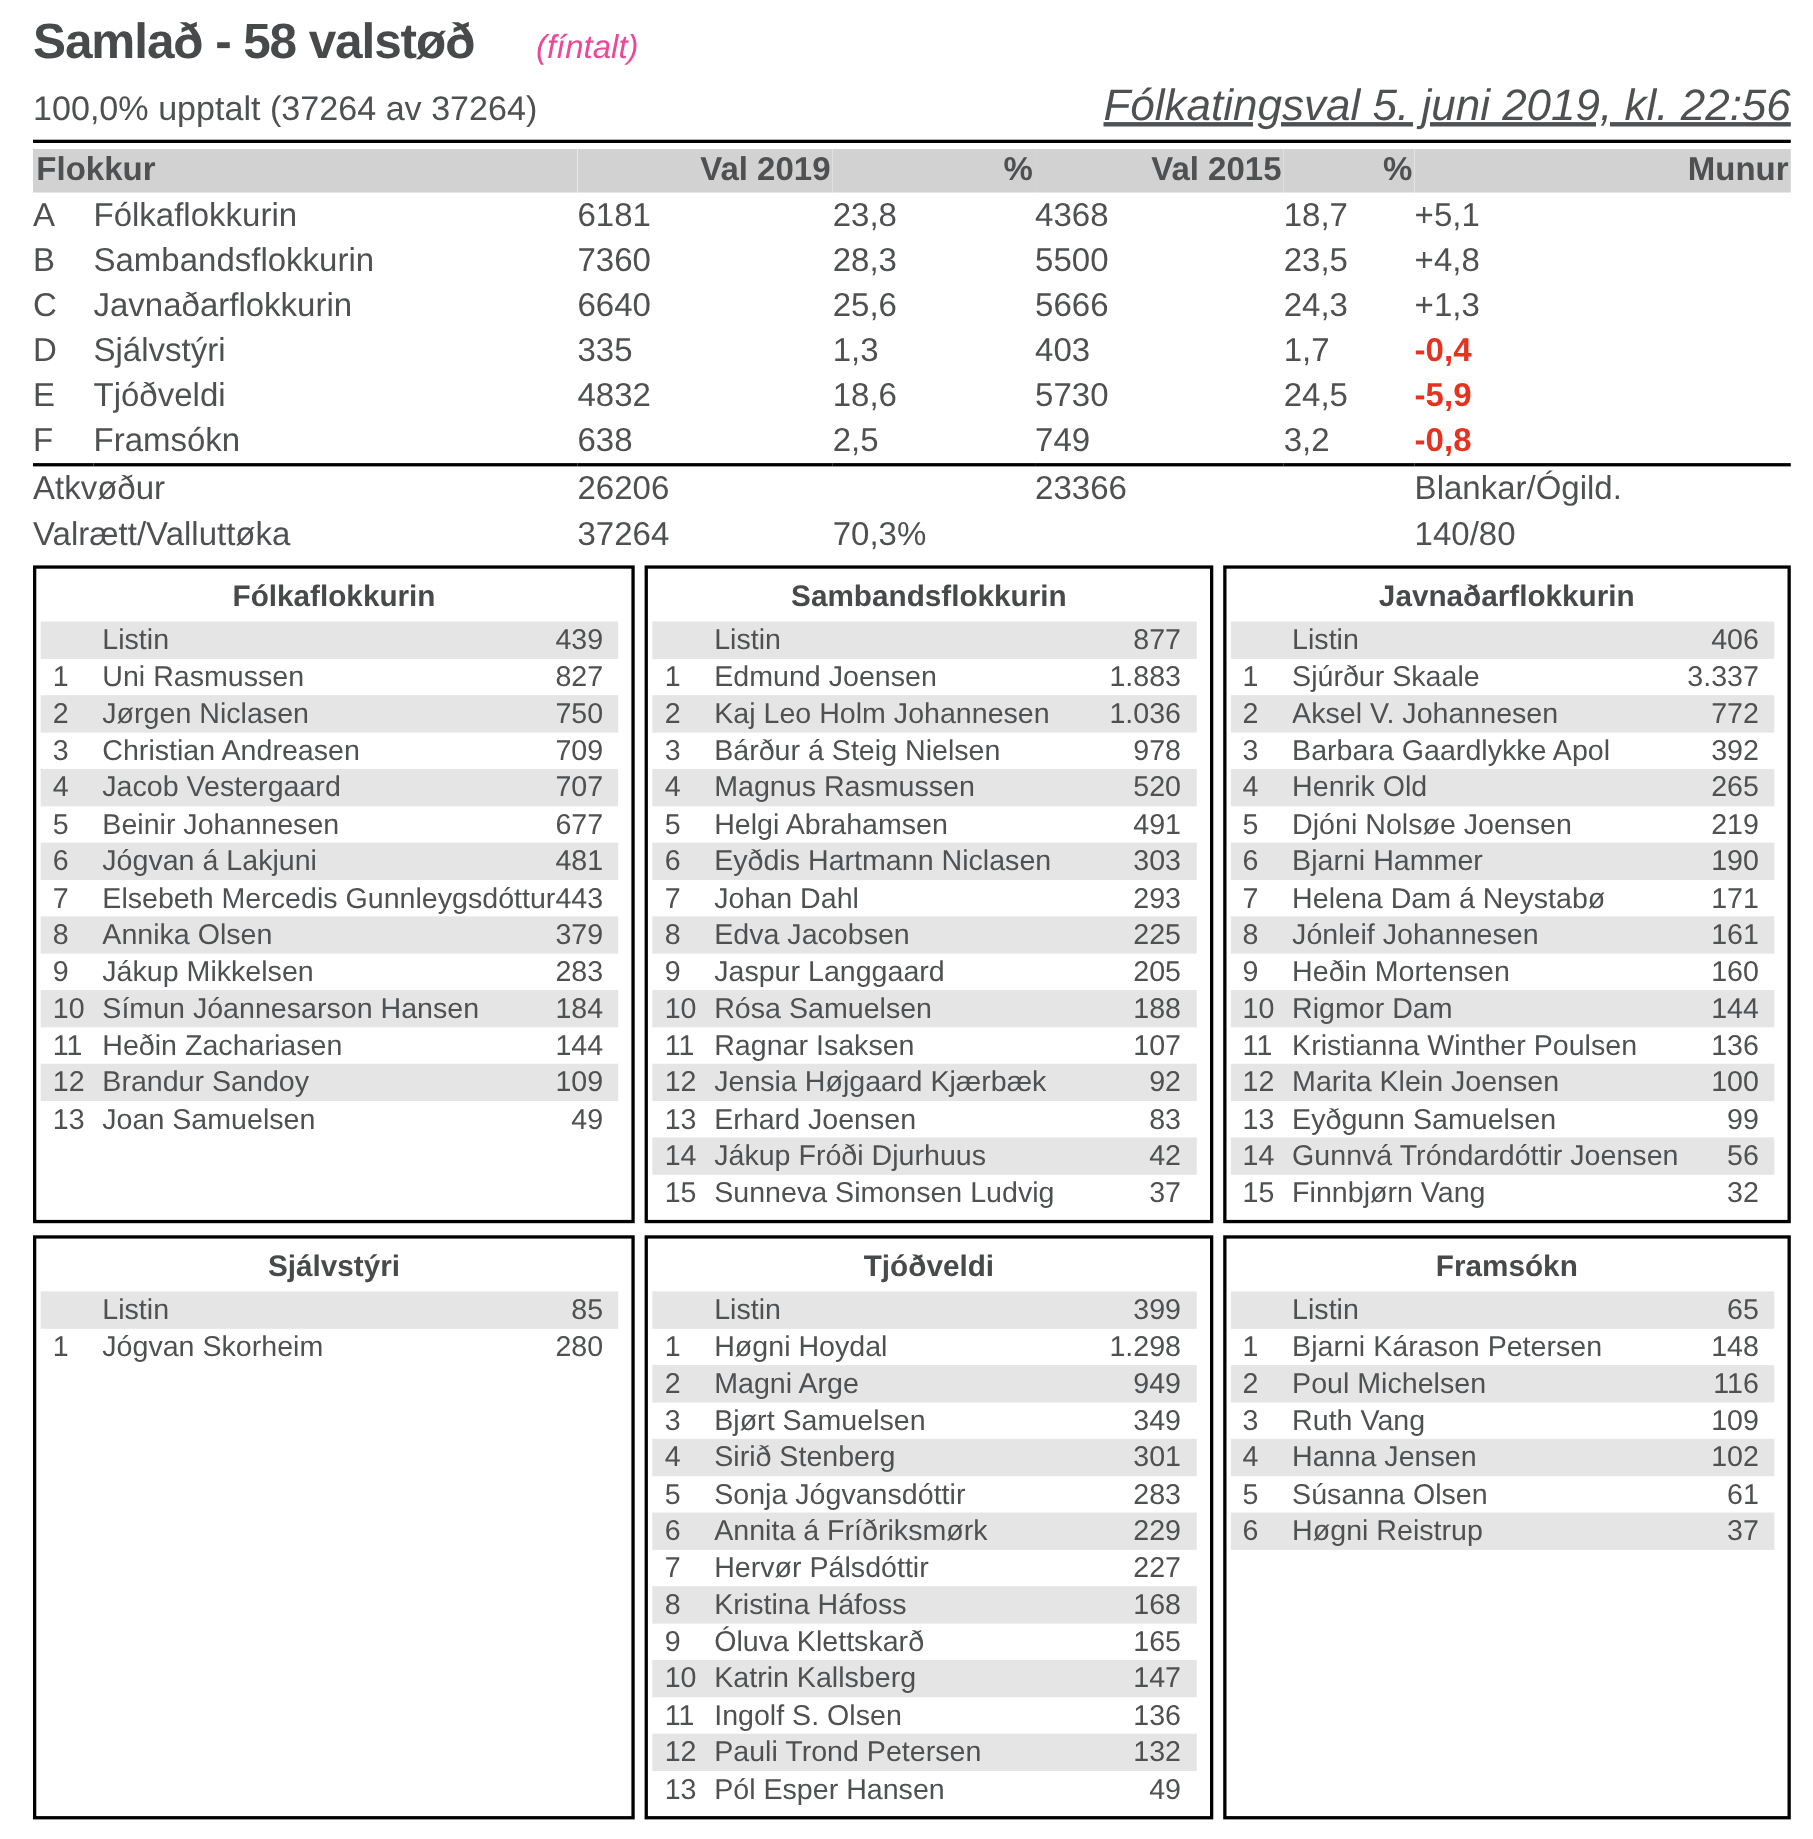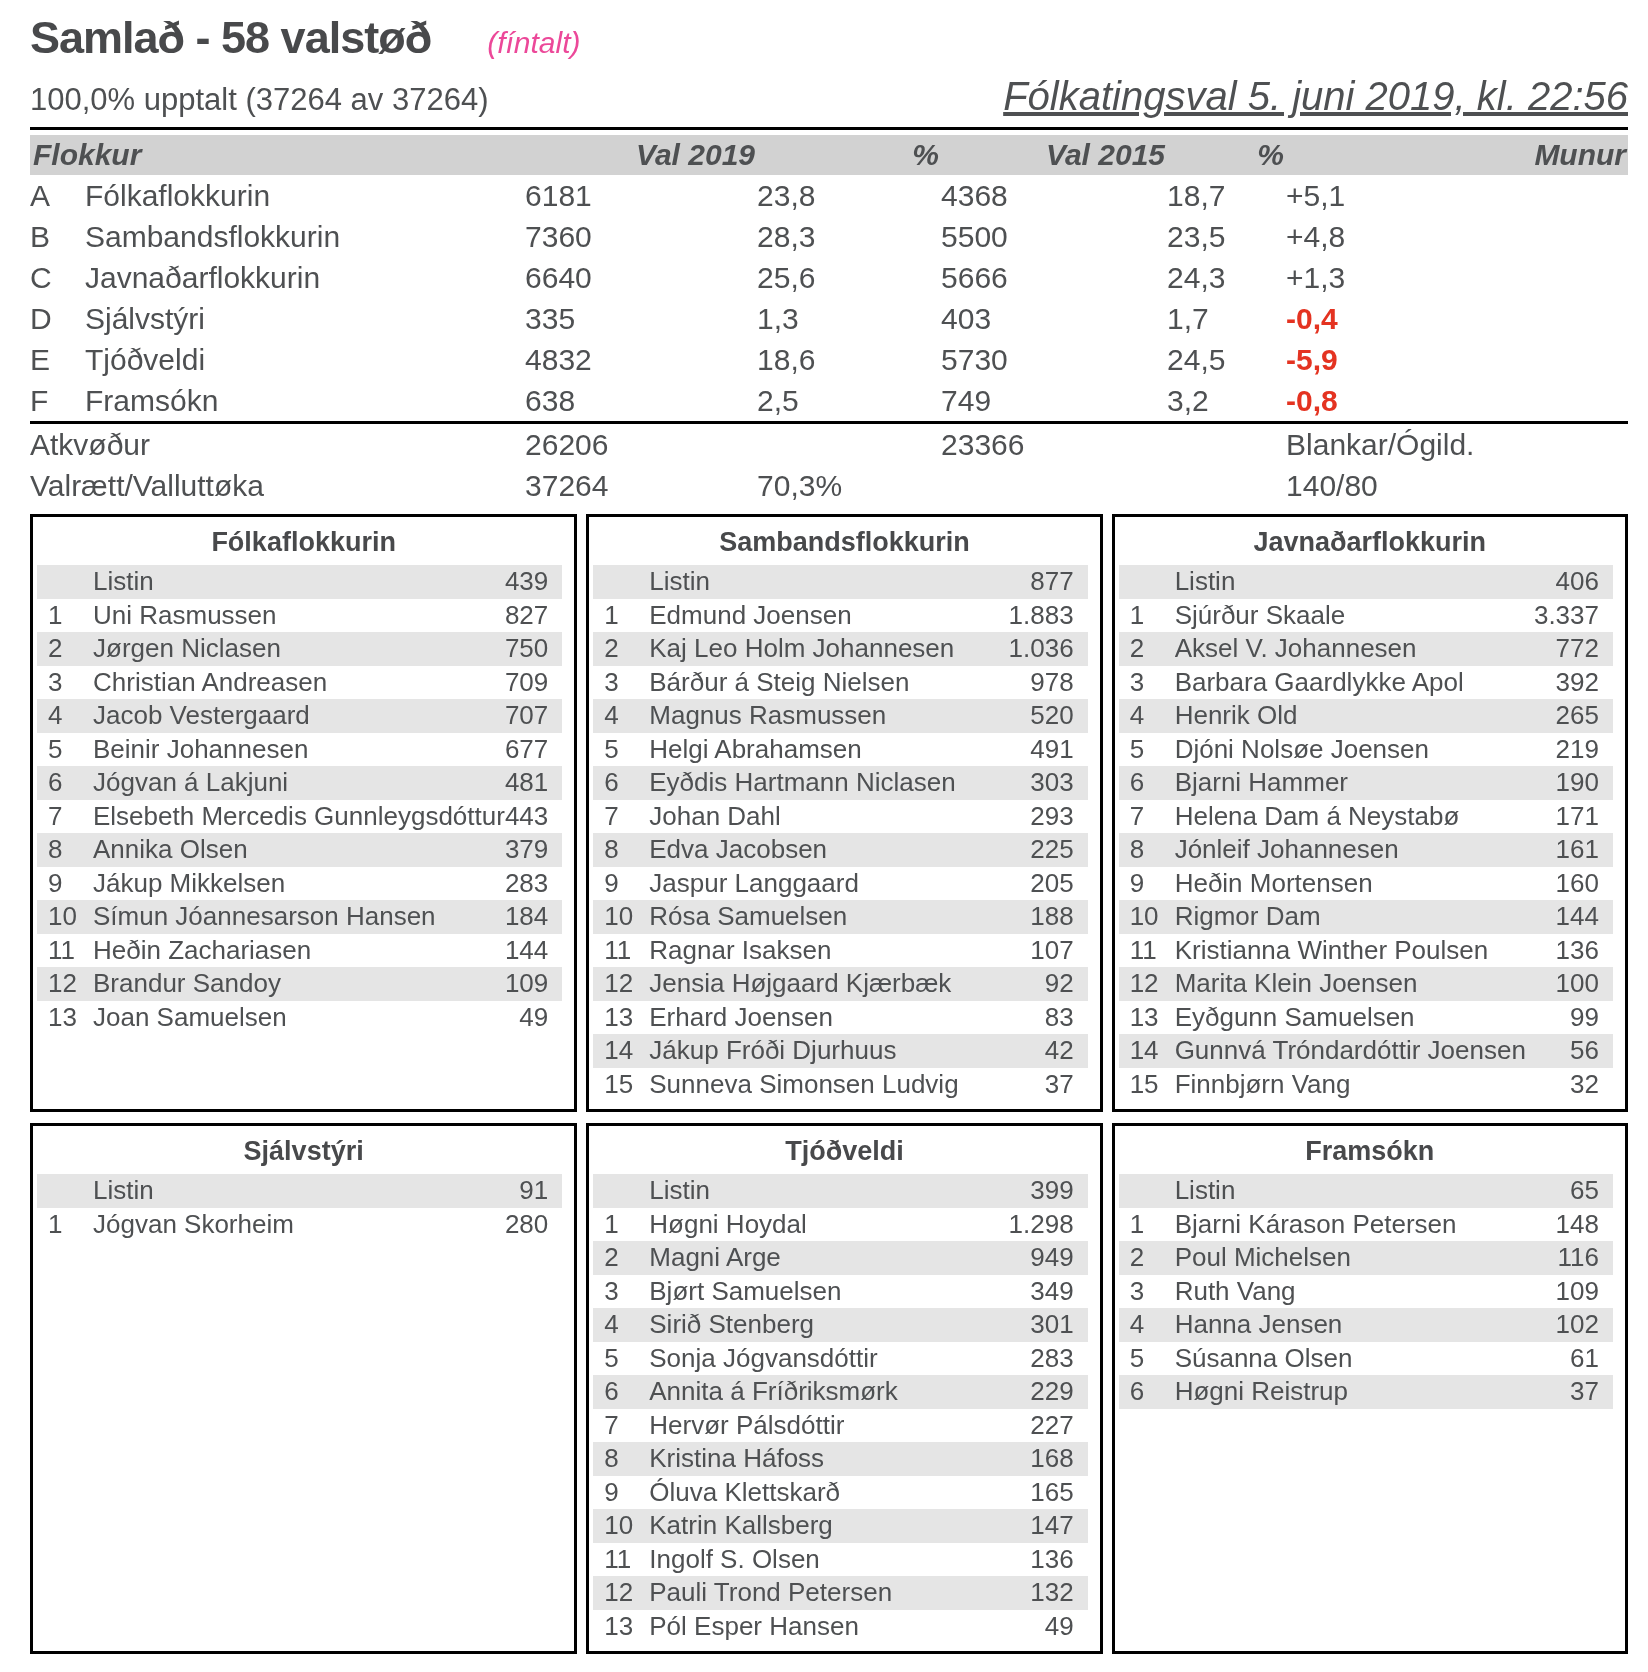--- a/index.html
+++ b/index.html
@@ -15,21 +15,21 @@
   .title-row{display:flex;align-items:baseline;gap:16px;padding-top:6px;}
   .title{font-size:45px;font-weight:bold;letter-spacing:-1px;color:#48494b;}
   .title-suffix{font-size:30px;font-style:italic;color:#ec4899;margin-left:40px;}
   .sub-row{display:flex;justify-content:space-between;align-items:baseline;margin-top:10px;padding-bottom:8px;border-bottom:3px solid #000;}
   .sub-left{font-size:31px;}
   .sub-right{font-size:40px;font-style:italic;text-decoration:underline;}
 
   
   table.summary{border-collapse:collapse;table-layout:fixed;width:100%;margin-top:5px;}
   table.summary th, table.summary td{padding:0;font-size:30px;overflow:hidden;white-space:nowrap;}
-  table.summary thead th{background:#d2d2d2;font-weight:bold;height:40px;text-align:right;padding-right:2px;font-style:italic;}
+  table.summary thead th{background:#d2d2d2;font-weight:bold;height:40px;text-align:right;padding-right:2px;}
   table.summary thead th.first{text-align:left;padding-left:3px;}
   table.summary tbody td{height:41px;}
   .num{text-align:left;padding-right:2px;}
   .neg{color:#e43321;font-weight:bold;}
   tr.sum-foot td{height:41px;}
   tr.sum-foot.rule td{border-top:3px solid #000;}
 
   
   .boxes{display:grid;grid-template-columns:1fr 1fr 1fr;column-gap:9px;row-gap:11px;margin-top:8px;}
   .box{border:3px solid #000;padding-bottom:8px;background:#fff;}
@@ -389,21 +389,21 @@
           <span class="n">15</span>
           <span class="nm">Finnbjørn Vang</span>
           <span class="v">32</span>
         </div>
       </div>
       <div class="box">
         <div class="box-title">Sjálvstýri</div>
         <div class="box-row alt">
           <span class="n"></span>
           <span class="nm">Listin</span>
-          <span class="v">91</span>
+          <span class="v">85</span>
         </div>
         <div class="box-row">
           <span class="n">1</span>
           <span class="nm">Jógvan Skorheim</span>
           <span class="v">280</span>
         </div>
       </div>
       <div class="box">
         <div class="box-title">Tjóðveldi</div>
         <div class="box-row alt">

